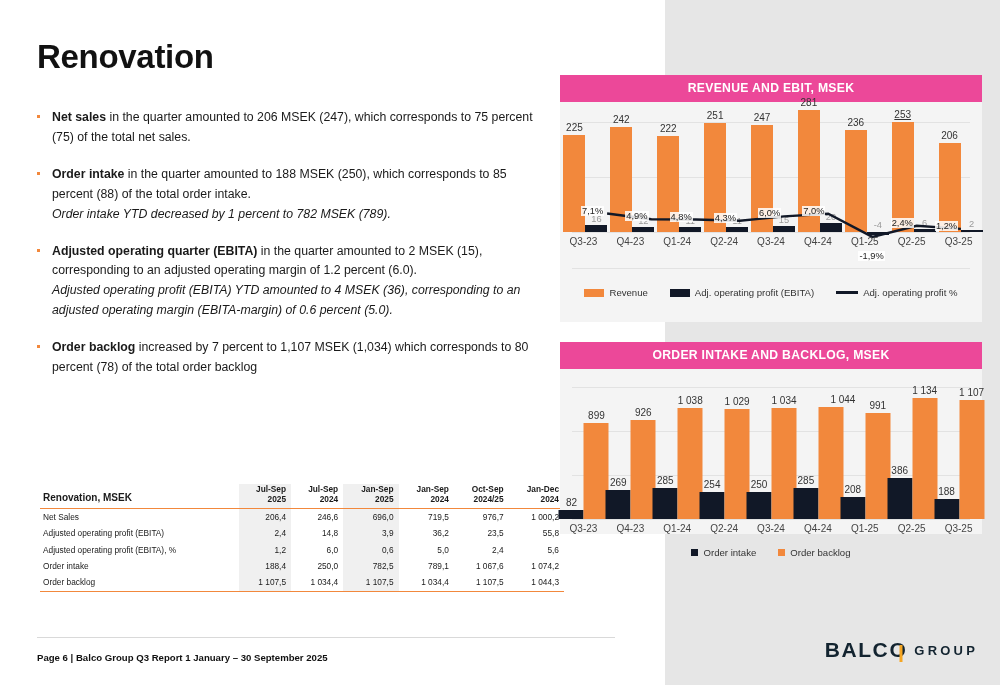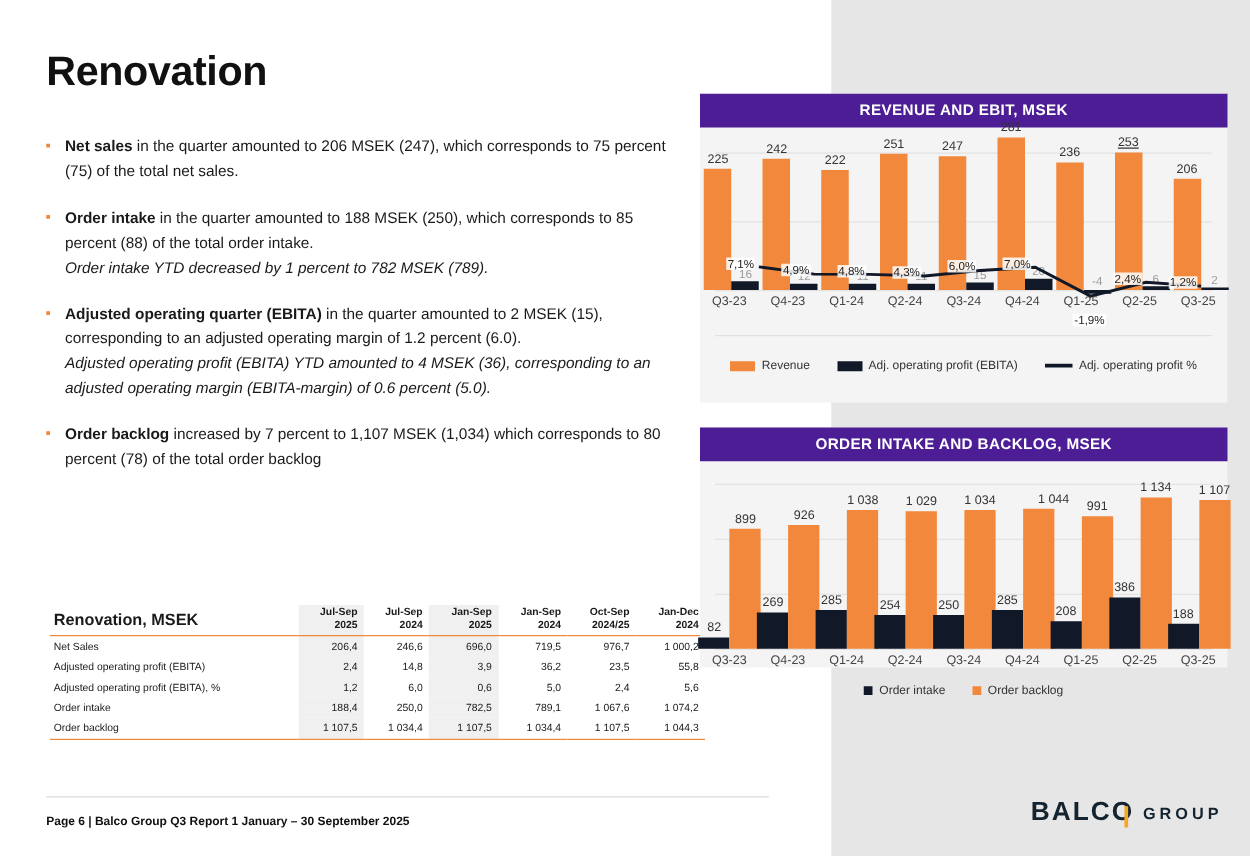--- a/index.html
+++ b/index.html
@@ -36,21 +36,21 @@
   .bullet b { font-weight: bold; }
   .bullet .ital { font-style: italic; display: block; }
 
   
   .tbl { position: absolute; left: 40px; top: 484px; width: 524px; }
   .tbl table { border-collapse: collapse; width: 100%; font-size: 8.3px; color: #1a1a1a; }
   .tbl th {
     font-weight: bold; text-align: right; vertical-align: bottom;
     padding: 0 5px 1px 2px; line-height: 1.25; white-space: pre-line;
   }
-  .tbl th.lbl { text-align: left; font-size: 13px; padding-left: 3px; }
+  .tbl th.lbl { text-align: left; font-size: 10px; padding-left: 3px; }
   .tbl thead tr th { border-bottom: 1.6px solid #f2883c; padding-bottom: 3px; }
   .tbl td { padding: 3.2px 5px 3.2px 2px; text-align: right; }
   .tbl td.lbl { text-align: left; padding-left: 3px; }
   .tbl tbody tr:last-child td { border-bottom: 1.6px solid #f2883c; }
   .shade { background: #f0f0f0; }
 
   
   .footer-rule {
     position: absolute; left: 37px; top: 637px; width: 578px; height: 1px; background: #d9d9d9;
   }
@@ -67,21 +67,21 @@
     font-family: "Liberation Sans", sans-serif;
   }
   .logo .bar { width: 3px; height: 17px; background: #f5a623; }
   .logo .grp {
     font-size: 13px; font-weight: bold; color: #132430; letter-spacing: 3.2px;
   }
 
   
   .chart-card { position: absolute; background: #f4f4f4; }
   .chart-hdr {
-    background: #4c1d95; color: #fff; text-align: center;
+    background: #ec4899; color: #fff; text-align: center;
     font-size: 12.2px; font-weight: bold; letter-spacing: .3px;
     padding: 6px 0 7px; 
   }
   #chart-revenue { left: 560px; top: 75px; width: 422px; height: 247px; }
   #chart-order   { left: 560px; top: 342px; width: 422px; height: 192px; }
 
   .plot { position: relative; width: 100%; }
   .gridline { position: absolute; left: 12px; right: 12px; height: 1px; background: #e2e2e2; }
 
   .bars { position: absolute; left: 0; right: 0; display: flex; }

